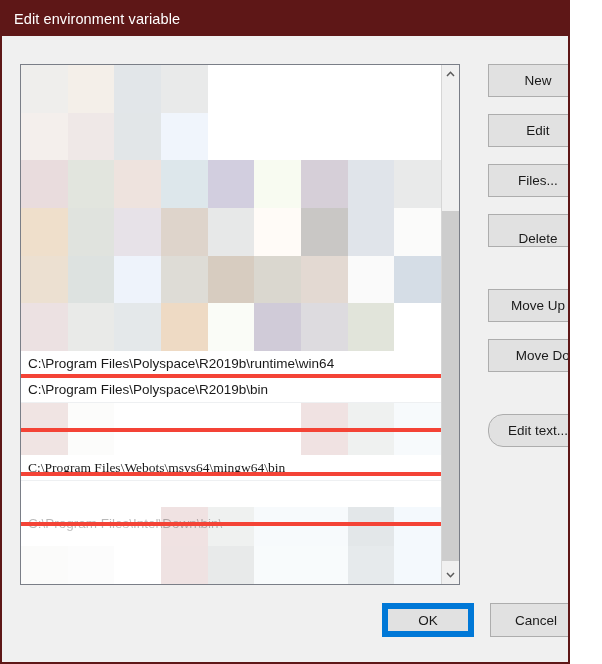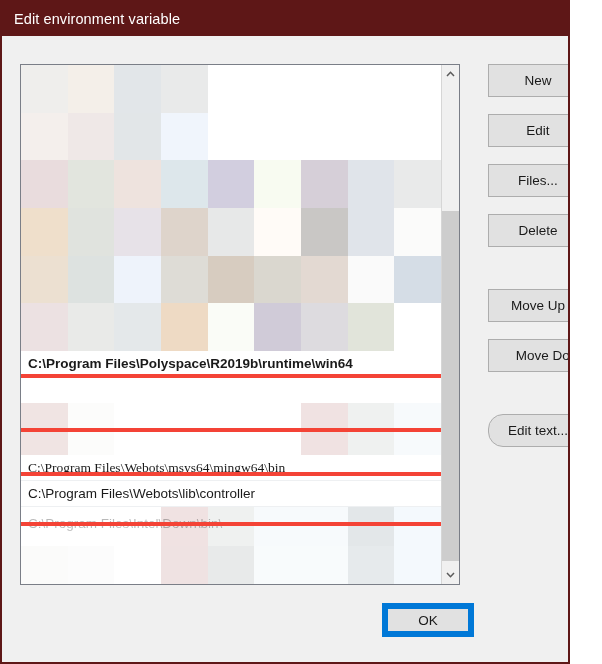--- a/index.html
+++ b/index.html
@@ -261,34 +261,34 @@
             <div style="background: rgb(236, 225, 226);"></div>
             <div style="background: rgb(233, 234, 232);"></div>
             <div style="background: rgb(228, 232, 234);"></div>
             <div style="background: rgb(238, 218, 196);"></div>
             <div style="background: rgb(250, 252, 247);"></div>
             <div style="background: rgb(208, 203, 216);"></div>
             <div style="background: rgb(221, 219, 223);"></div>
             <div style="background: rgb(225, 228, 218);"></div>
             <div style="background: rgb(255, 255, 255);"></div>
           </div>
-          <div class="row" style="position: absolute; left: 0px; right: 0px; top: 286px; font-weight: bold;">C:\Program Files\Polyspace\R2019b\runtime\win64</div>
+          <div class="row" style="position: absolute; left: 0px; right: 0px; top: 286px;">C:\Program Files\Polyspace\R2019b\runtime\win64</div>
+          <div class="row" style="position: absolute; left: 0px; right: 0px; top: 312px;">C:\Program Files\Polyspace\R2019b\bin</div>
           <div class="mosaic" style="top: 338px; height: 52px; grid-template-columns: repeat(9, 1fr); grid-template-rows: repeat(1, 1fr);">
             <div style="background: rgb(240, 228, 227);"></div>
             <div style="background: rgb(252, 252, 251);"></div>
             <div style="background: rgb(255, 255, 255);"></div>
             <div style="background: rgb(255, 255, 255);"></div>
             <div style="background: rgb(255, 255, 255);"></div>
             <div style="background: rgb(255, 255, 255);"></div>
             <div style="background: rgb(240, 226, 226);"></div>
             <div style="background: rgb(239, 241, 240);"></div>
             <div style="background: rgb(247, 250, 252);"></div>
           </div>
           <div class="row" style="position: absolute; left: 0px; right: 0px; top: 390px; font-family: Liberation Serif, serif;">C:\Program Files\Webots\msys64\mingw64\bin</div>
-          <div class="row" style="position: absolute; left: 0px; right: 0px; top: 416px;">C:\Program Files\Webots\lib\controller</div>
           <div class="mosaic" style="top: 442px; height: 78px; grid-template-columns: repeat(9, 1fr); grid-template-rows: repeat(2, 1fr);">
             <div style="background: rgb(255, 255, 255);"></div>
             <div style="background: rgb(255, 255, 255);"></div>
             <div style="background: rgb(255, 255, 255);"></div>
             <div style="background: rgb(240, 226, 226);"></div>
             <div style="background: rgb(239, 241, 240);"></div>
             <div style="background: rgb(247, 250, 252);"></div>
             <div style="background: rgb(247, 250, 252);"></div>
             <div style="background: rgb(227, 231, 233);"></div>
             <div style="background: rgb(244, 249, 253);"></div>
@@ -328,36 +328,39 @@
     <div id="side-buttons">
         <div class="btn side-btn" style="top: 28px;">
           <span>New</span>
         </div>
         <div class="btn side-btn" style="top: 78px;">
           <span>Edit</span>
         </div>
         <div class="btn side-btn" style="top: 128px;">
           <span>Files...</span>
         </div>
-        <div class="btn side-btn" style="top: 178px;">
+        <div class="btn side-btn" style="top: 178px; align-items: flex-end;">
           <span>Delete</span>
         </div>
         <div class="btn side-btn" style="top: 253px;">
           <span>Move Up</span>
         </div>
         <div class="btn side-btn" style="top: 303px; justify-content: flex-end;">
           <span>Move Down</span>
         </div>
         <div class="btn side-btn" style="top: 378px; border-radius: 15px;">
           <span>Edit text...</span>
         </div>
       </div>
 
     <div class="btn bottom-btn default" id="ok-button" style="left: 380px; border-color: rgb(0, 120, 215);">
       <span>OK</span>
+    </div>
+    <div class="btn bottom-btn" id="cancel-button" style="left:488px;">
+      <span>Cancel</span>
     </div>
 
     <div class="grip">
       <i style="right:0;bottom:0;"></i>
       <i style="right:5px;bottom:0;"></i>
       <i style="right:10px;bottom:0;"></i>
       <i style="right:0;bottom:5px;"></i>
       <i style="right:5px;bottom:5px;"></i>
       <i style="right:0;bottom:10px;"></i>
     </div>

